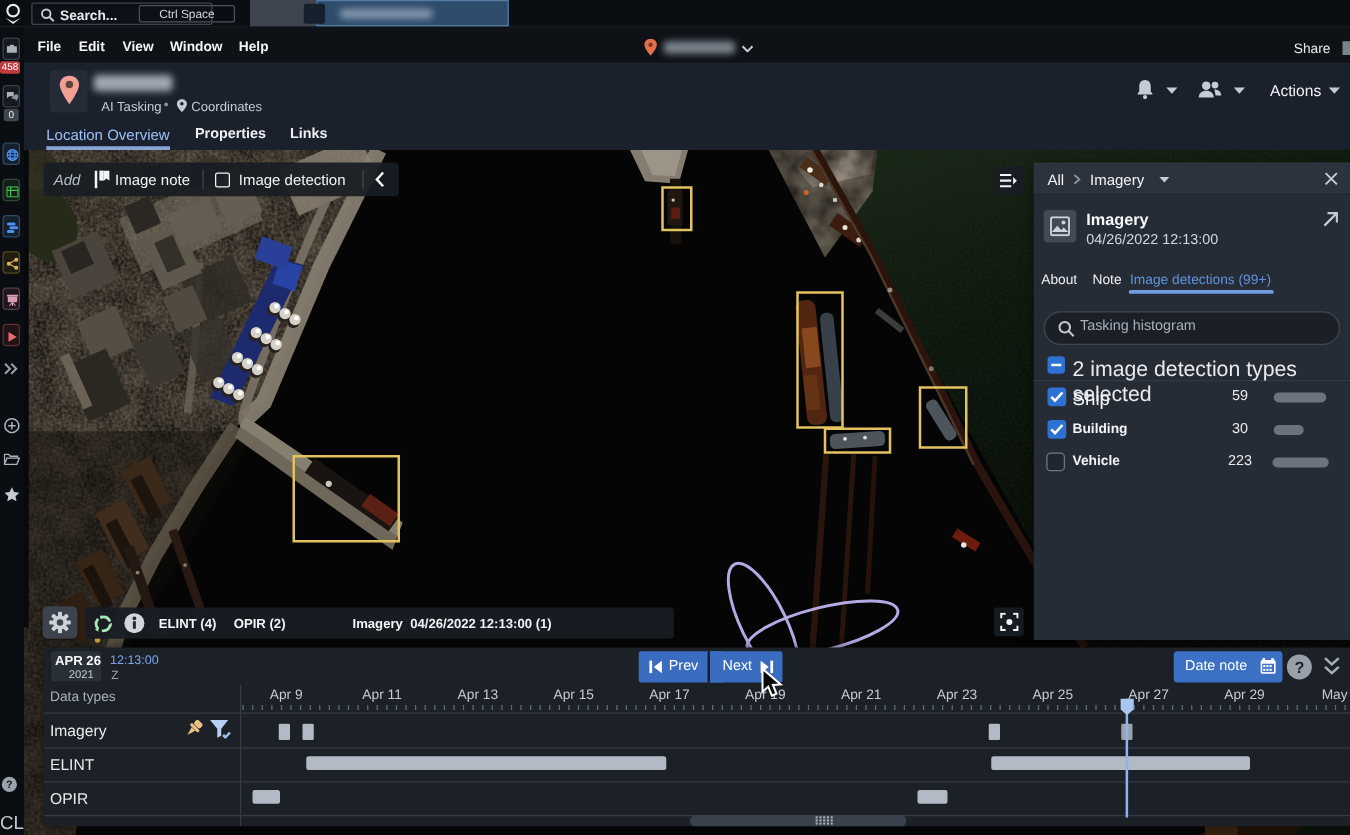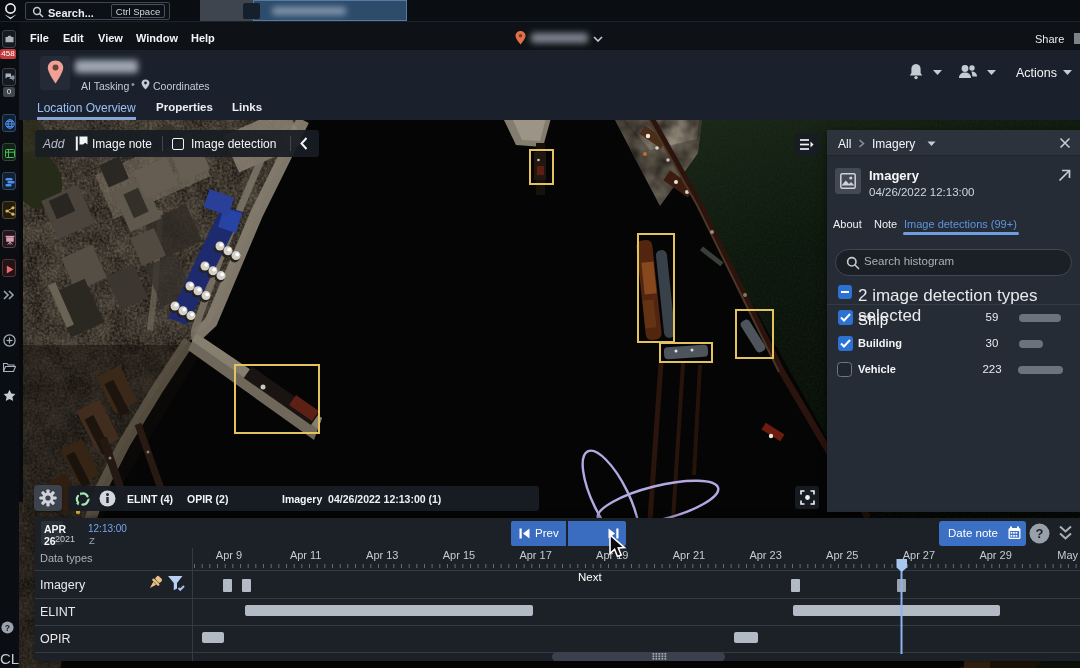--- a/index.html
+++ b/index.html
@@ -222,21 +222,21 @@
   <circle cx="8.5" cy="7.5" r="4.6" fill="none" stroke="#e8eaed" stroke-width="1.7"></circle>
   <path d="M2.3,13.2 L8.5,16.4 L14.7,13.2 L8.5,18.2 Z" fill="#e8eaed"></path>
 </svg>
 
 <div class="abs" style="left:25px;top:2px;width:145px;height:18px;border:1px solid #3e4650;border-radius:2px;background:#0D1117;">
   <svg class="abs" style="left:6px;top:3px" width="12" height="12" viewBox="0 0 12 12">
         <circle cx="5" cy="5" r="3.4" fill="none" stroke="#c5cbd3" stroke-width="1.5"></circle>
         <line x1="7.6" y1="7.6" x2="11" y2="11" stroke="#c5cbd3" stroke-width="1.5"></line>
       </svg>
   <div class="abs" style="left:22px;top:4px;font-size:11px;color:#e8eaed;font-weight:bold;">Search...</div>
-  <div class="abs" style="left:85px;top:1px;width:54px;height:14px;border:1px solid #4a515c;border-radius:2px;font-size:9.5px;color:#d3d8de;text-align:center;line-height:13px;">Ctrl Space</div>
+  <div class="abs" style="left:85px;top:1px;width:77px;height:14px;border:1px solid #4a515c;border-radius:2px;font-size:9.5px;color:#d3d8de;text-align:center;line-height:13px;">Ctrl Space</div>
 </div>
 
 <div class="abs" style="left:200px;top:0;width:53px;height:21px;background:#3e454f;"></div>
 <div class="abs" style="left:253px;top:0;width:154px;height:21px;background:#2d4b6b;border:1px solid #537ba3;"></div>
 <div class="abs" style="left:243px;top:3px;width:17px;height:16px;background:#16202c;border-radius:2px;"></div>
 <div class="abs blur" style="left:272px;top:7px;width:74px;height:8px;background:#aab8ca;opacity:0.7;"></div>
 
 <div class="abs" style="left:19px;top:22px;width:1061px;height:28px;background:#0E1217;"></div>
 <div class="abs" style="top:32px;left:30px;font-size:11px;color:#f2f4f7;font-weight:bold;">File</div>
 <div class="abs" style="top:32px;left:63px;font-size:11px;color:#f2f4f7;font-weight:bold;">Edit</div>
@@ -481,21 +481,21 @@
 <div class="abs" style="left:833px;top:218px;font-size:11px;color:#edeff2;">About</div>
 <div class="abs" style="left:874px;top:218px;font-size:11px;color:#edeff2;">Note</div>
 <div class="abs" style="left:904px;top:218px;font-size:11px;color:#5e94de;">Image detections (99+)</div>
 <div class="abs" style="left:903px;top:232px;width:116px;height:3px;background:#6f9ee0;border-radius:2px;"></div>
 
 <div class="abs" style="left:835px;top:249px;width:237px;height:27px;border:1px solid #404853;border-radius:14px;background:#1b2027;"></div>
 <svg class="abs" style="left:846px;top:256px" width="14" height="14" viewBox="0 0 14 14">
       <circle cx="5.8" cy="5.8" r="4.2" fill="none" stroke="#c5cbd3" stroke-width="1.6"></circle>
       <line x1="9" y1="9" x2="13" y2="13" stroke="#c5cbd3" stroke-width="1.6"></line>
     </svg>
-<div class="abs" style="left:864px;top:255px;font-size:11.5px;color:#a7b0bc;">Search histogram</div>
+<div class="abs" style="left:864px;top:255px;font-size:11.5px;color:#a7b0bc;">Tasking histogram</div>
 <div class="abs" style="left:827px;top:304px;width:253px;height:1px;background:#343a43;"></div>
 
 <div class="abs" style="left:838px;top:285px;width:14px;height:14px;background:#2d72d2;border-radius:3px;">
       <div class="abs" style="left:3px;top:6px;width:8px;height:2px;background:#fff;"></div>
     </div>
 <div class="abs" style="left:858px;top:286px;font-size:17px;color:#e8eaed;">2 image detection types selected</div>
 
 <div class="abs" style="left:838px;top:310px;width:15px;height:15px;background:#2d72d2;border-radius:3px;">
       <svg class="abs" style="left:2px;top:3px" width="11" height="9" viewBox="0 0 11 9">
         <path d="M1,4.5 L4,7.5 L10,1" stroke="#fff" stroke-width="2" fill="none"></path>
@@ -512,36 +512,36 @@
 <div class="abs" style="left:858px;top:337px;font-size:11px;font-weight:bold;color:#f2f4f7;">Building</div>
 <div class="abs" style="left:967px;top:337px;width:50px;font-size:11.5px;color:#e8eaed;text-align:center;">30</div>
 <div class="abs" style="left:1019px;top:340px;width:24px;height:7.5px;background:#6b747e;border-radius:4px;"></div>
 <div class="abs" style="left:837px;top:362px;width:15px;height:15px;background:#20262e;border:1.5px solid #6e7884;border-radius:3.5px;"></div>
 <div class="abs" style="left:858px;top:363px;font-size:11px;font-weight:bold;color:#f2f4f7;">Vehicle</div>
 <div class="abs" style="left:967px;top:363px;width:50px;font-size:11.5px;color:#e8eaed;text-align:center;">223</div>
 <div class="abs" style="left:1018px;top:366px;width:45px;height:7.5px;background:#6b747e;border-radius:4px;"></div>
 
 <div class="abs" style="left:35px;top:518px;width:1045px;height:143px;background:#1C2127;box-shadow:0 -1px 6px rgba(0,0,0,0.4);"></div>
 
-<div class="abs" style="left:41px;top:521px;width:22px;height:24px;background:#2A3038;border-radius:2px;">
+<div class="abs" style="left:41px;top:521px;width:40px;height:24px;background:#2A3038;border-radius:2px;">
   <div class="abs" style="left:3px;top:2px;font-size:10.5px;font-weight:bold;color:#f6f7f9;">APR 26</div>
   <div class="abs" style="left:14px;top:13px;font-size:9px;color:#c5cbd3;">2021</div>
 </div>
 <div class="abs" style="left:88px;top:523px;font-size:10px;color:#77a6ec;">12:13:00</div>
 <div class="abs" style="left:89px;top:535px;font-size:9.5px;color:#9aa3af;">Z</div>
 <div class="abs" style="left:511px;top:521px;width:68px;height:25px;background:#3a6dbf;border-radius:2px 0 0 2px;">
   <svg class="abs" style="left:8px;top:7px" width="11" height="11" viewBox="0 0 11 11">
         <rect x="0.5" y="0.5" width="2.2" height="10" fill="#fff"></rect>
         <path d="M10.5,0.5 L4,5.5 L10.5,10.5 Z" fill="#fff"></path>
       </svg>
   <div class="abs" style="left:24px;top:6px;font-size:11.5px;color:#fff;">Prev</div>
 </div>
 <div class="abs" style="left:566px;top:521px;width:2px;height:25px;background:#1c2127;"></div>
 <div class="abs" style="left:568px;top:521px;width:58px;height:25px;background:#3a6dbf;border-radius:0 2px 2px 0;">
-  <div class="abs" style="left:10px;top:6px;font-size:11.5px;color:#fff;margin-top:44px;">Next</div>
+  <div class="abs" style="left:10px;top:6px;font-size:11.5px;color:#fff;">Next</div>
   <svg class="abs" style="left:40px;top:7px" width="11" height="11" viewBox="0 0 11 11">
         <path d="M0.5,0.5 L7,5.5 L0.5,10.5 Z" fill="#fff"></path>
         <rect x="8.3" y="0.5" width="2.2" height="10" fill="#fff"></rect>
       </svg>
 </div>
 <div class="abs" style="left:939px;top:521px;width:87px;height:25px;background:#3b70c4;border-radius:3px;">
   <div class="abs" style="left:9px;top:6px;font-size:11.5px;color:#fff;">Date note</div>
   <svg class="abs" style="left:69px;top:5px" width="13" height="14" viewBox="0 0 13 14">
         <rect x="0.5" y="2" width="12" height="11" rx="1.5" fill="#fff"></rect>
         <rect x="2" y="0.5" width="2" height="3" fill="#fff"></rect>

